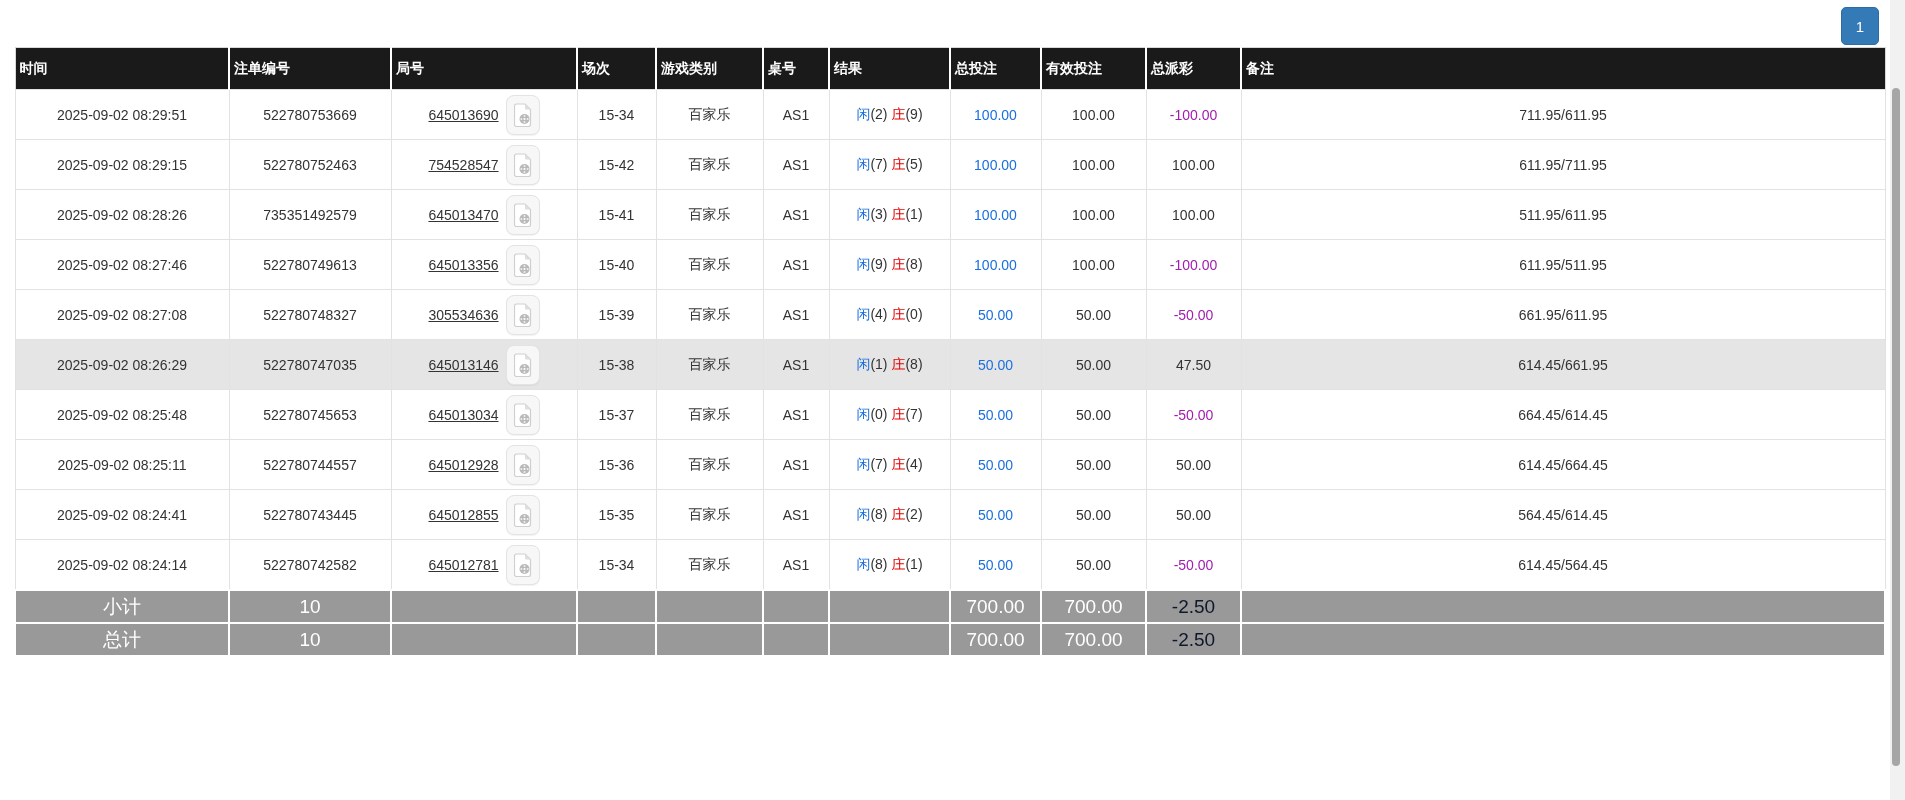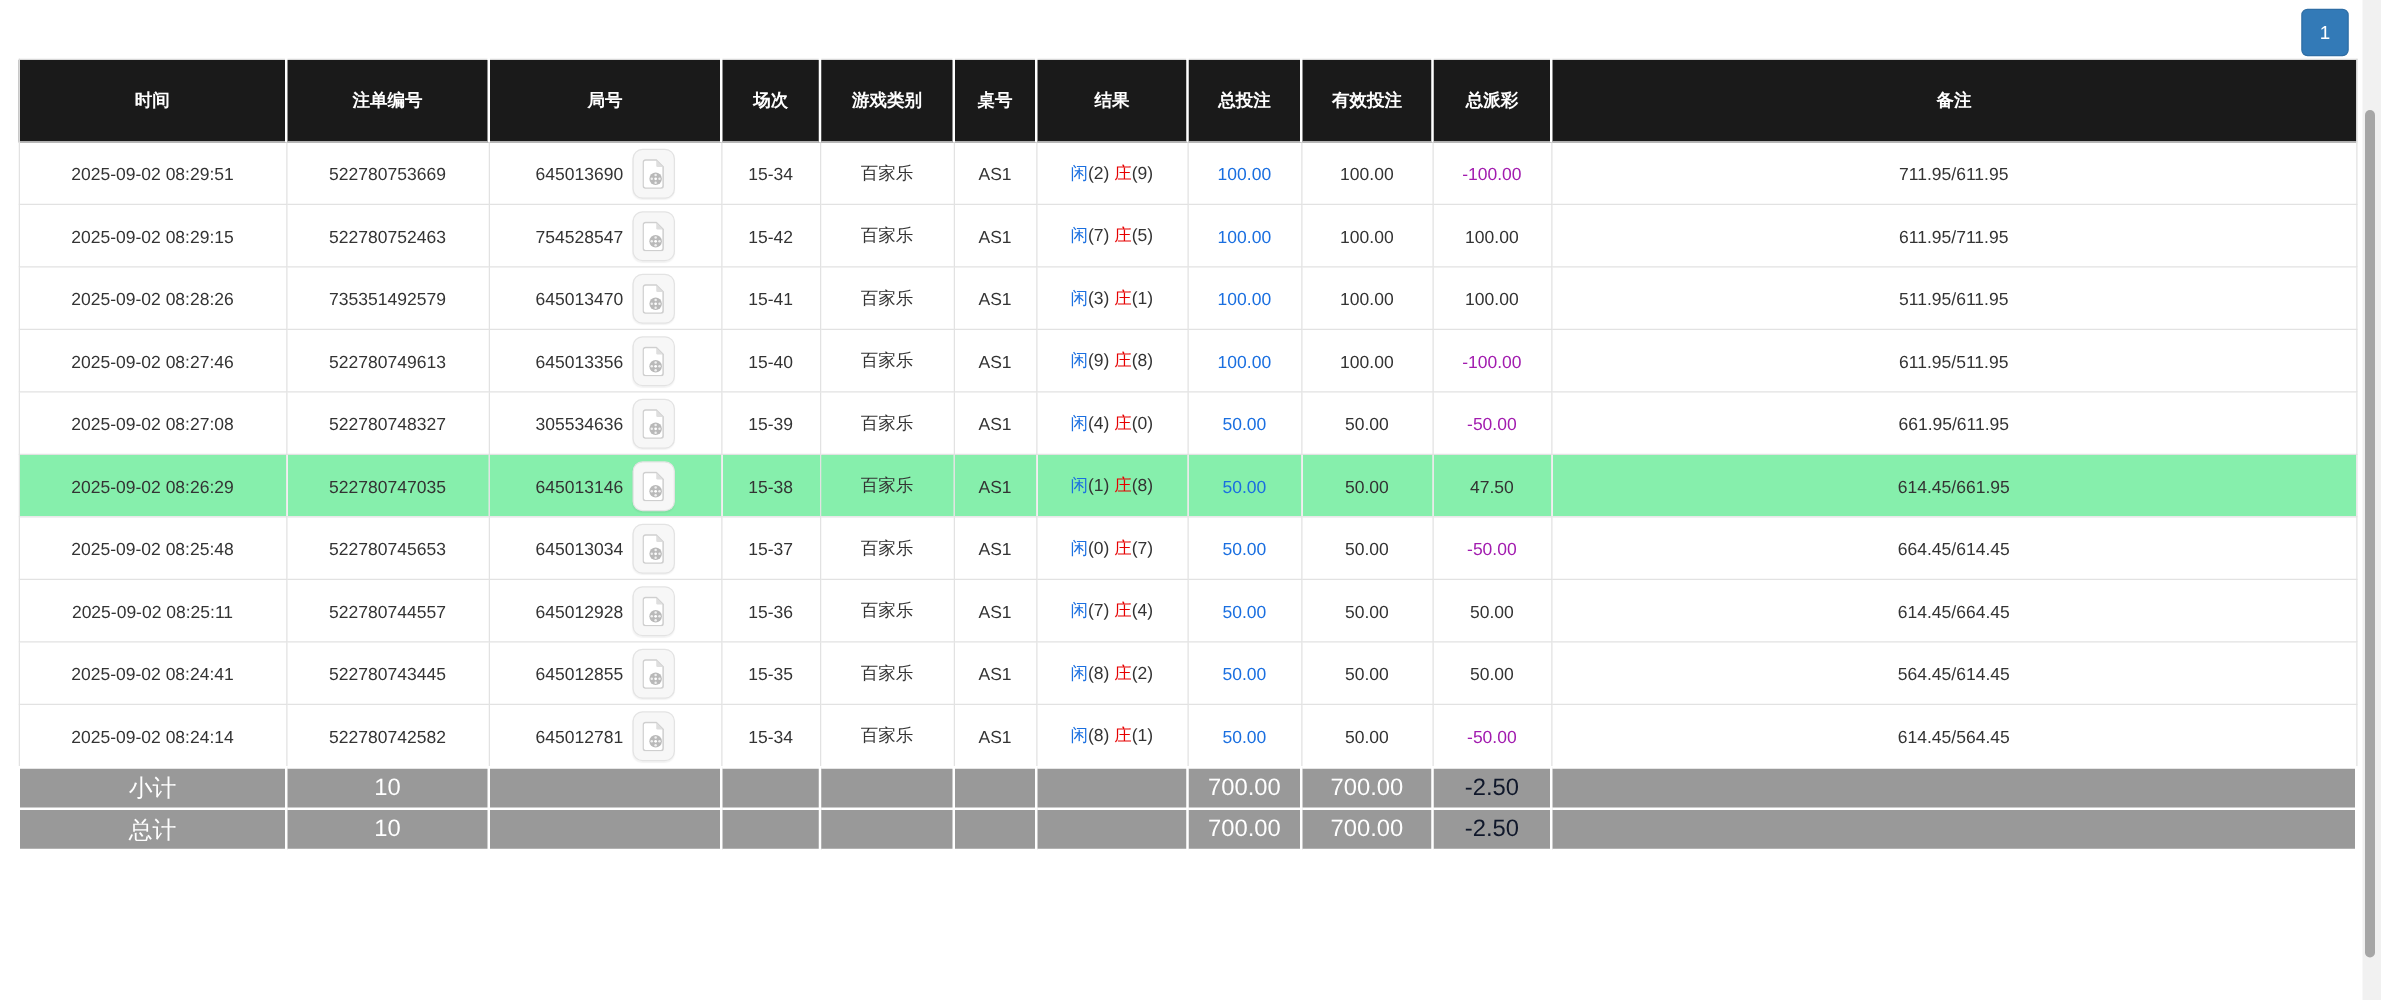--- a/index.html
+++ b/index.html
@@ -16,36 +16,36 @@
     border-radius:5px;color:#fff;font-size:15px;cursor:pointer;user-select:none;
   }
   
   table.report{
     position:absolute;left:14px;top:47px;width:1870px;
     border-collapse:collapse;table-layout:fixed;
     border:1px solid #d8d8d8;
   }
   thead th{
     background:#1a1a1a;color:#fff;font-weight:bold;font-size:14px;
-    height:33px;border-right:2px solid #fff;padding:16px;text-align:center;
+    height:33px;border-right:2px solid #fff;padding:4px;text-align:left;
   }
   thead th:last-child{border-right:none;}
   tbody td{
     border:1px solid #e2e2e2;height:49px;text-align:center;
     font-size:14px;color:#333;padding:0 4px;background:#fff;
     overflow:hidden;white-space:nowrap;
   }
-  tr.highlight td{background:#86efac;}
+  tr.highlight td{background:#e5e5e5;}
   .bet-link{color:#1a6fe0;text-decoration:none;cursor:pointer;}
   .player-label{color:#1a6fe0;}
   .banker-label{color:#e60000;}
   .score{color:#333;}
   .c-payout.neg{color:#a21caf;}
   
-  .round-wrap{display:inline-flex;align-items:center;gap:7px;justify-content:center;}
+  .round-wrap{display:inline-flex;align-items:center;gap:7px;justify-content:center;text-decoration:underline;}
   .video-btn{
     display:inline-flex;align-items:center;justify-content:center;
     width:32px;height:38px;background:#f7f7f7;border:1px solid #e3e3e3;
     border-radius:8px;cursor:pointer;box-shadow:0 1px 1px rgba(0,0,0,.05);
   }
   
   tfoot td{
     background:#999;color:#fff;font-size:19px;height:31px;
     border:2px solid #fff;text-align:center;padding:0 4px;
   }

